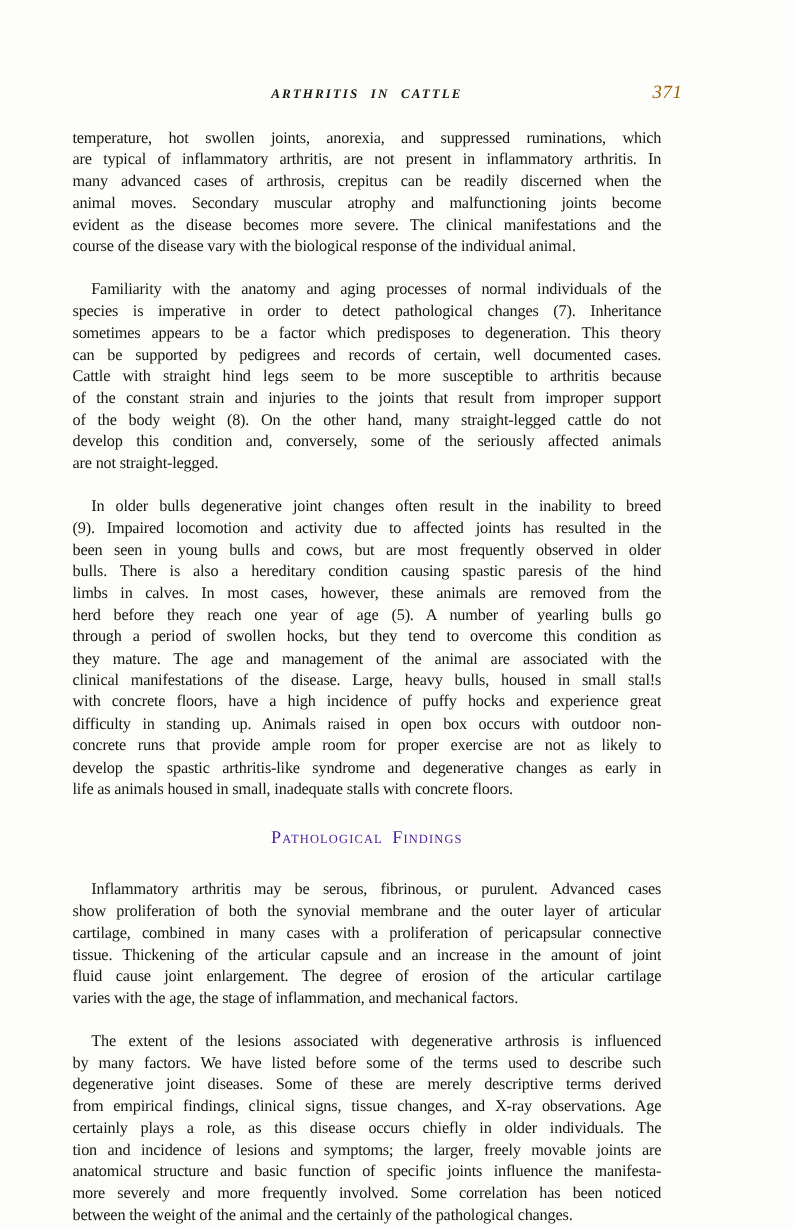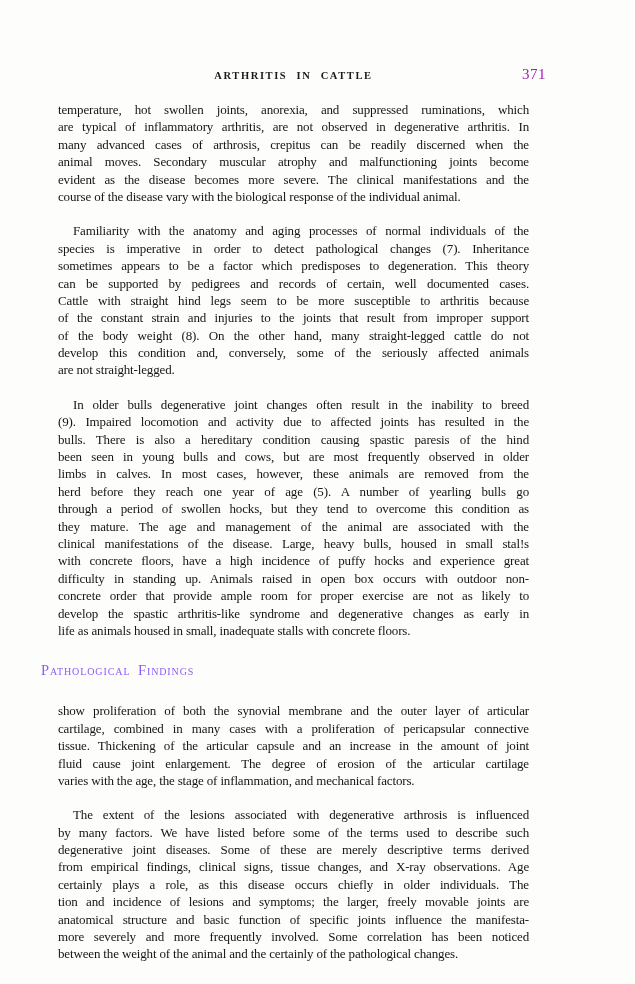--- a/index.html
+++ b/index.html
@@ -19,37 +19,38 @@
   .column {
     position: absolute;
     left: 41px;
     top: 70px;
     width: 505px;
   }
   .pagehead {
     position: relative;
     height: 14px;
     margin-bottom: 1px;
+    font-style: italic;
   }
   .running-head {
     display: block;
     text-align: center;
     font-size: 10.5px;
     font-weight: 700;
     letter-spacing: 1.6px;
     word-spacing: 5px;
     color: #1b1a17;
   }
   .page-number {
     position: absolute;
     right: 0;
     top: -4px;
     font-size: 15px;
     letter-spacing: 0.5px;
-    color: #a21caf;
+    color: #a16207;
   }
   .body-text {
     font-size: 13px;
     letter-spacing: -0.15px;
   }
   .paragraph {
     margin: 17px;
   }
   .line {
     height: 17.4px;
@@ -62,74 +63,76 @@
   .line.last {
     text-align: right;
     text-align-last: left;
   }
   .line.indent {
     text-indent: 15px;
   }
   .section-heading {
     height: 29px;
     line-height: 29px;
+    text-align: center;
     font-variant: small-caps;
     font-size: 14.5px;
     letter-spacing: 0.9px;
     word-spacing: 3px;
-    color: #8b5cf6;
+    color: #4c1d95;
   }
 </style>
 </head>
 <body>
 
 <div class="page">
   <div class="column">
     <header class="pagehead">
       <span class="running-head">ARTHRITIS IN CATTLE</span>
       <span class="page-number">371</span>
     </header>
     <main class="body-text">
         <div class="paragraph">
           <div class="line">temperature, hot swollen joints, anorexia, and suppressed ruminations, which</div>
-          <div class="line">are typical of inflammatory arthritis, are not observed in degenerative arthritis. In</div>
+          <div class="line">are typical of inflammatory arthritis, are not present in inflammatory arthritis. In</div>
           <div class="line">many advanced cases of arthrosis, crepitus can be readily discerned when the</div>
           <div class="line">animal moves. Secondary muscular atrophy and malfunctioning joints become</div>
           <div class="line">evident as the disease becomes more severe. The clinical manifestations and the</div>
           <div class="line last">course of the disease vary with the biological response of the individual animal.</div>
         </div>
         <div class="paragraph">
           <div class="line indent">Familiarity with the anatomy and aging processes of normal individuals of the</div>
           <div class="line">species is imperative in order to detect pathological changes (7). Inheritance</div>
           <div class="line">sometimes appears to be a factor which predisposes to degeneration. This theory</div>
           <div class="line">can be supported by pedigrees and records of certain, well documented cases.</div>
           <div class="line">Cattle with straight hind legs seem to be more susceptible to arthritis because</div>
           <div class="line">of the constant strain and injuries to the joints that result from improper support</div>
           <div class="line">of the body weight (8). On the other hand, many straight-legged cattle do not</div>
           <div class="line">develop this condition and, conversely, some of the seriously affected animals</div>
           <div class="line last">are not straight-legged.</div>
         </div>
         <div class="paragraph">
           <div class="line indent">In older bulls degenerative joint changes often result in the inability to breed</div>
           <div class="line">(9). Impaired locomotion and activity due to affected joints has resulted in the</div>
+          <div class="line">been seen in young bulls and cows, but are most frequently observed in older</div>
           <div class="line">bulls. There is also a hereditary condition causing spastic paresis of the hind</div>
-          <div class="line">been seen in young bulls and cows, but are most frequently observed in older</div>
           <div class="line">limbs in calves. In most cases, however, these animals are removed from the</div>
           <div class="line">herd before they reach one year of age (5). A number of yearling bulls go</div>
           <div class="line">through a period of swollen hocks, but they tend to overcome this condition as</div>
           <div class="line">they mature. The age and management of the animal are associated with the</div>
           <div class="line">clinical manifestations of the disease. Large, heavy bulls, housed in small stal!s</div>
           <div class="line">with concrete floors, have a high incidence of puffy hocks and experience great</div>
           <div class="line">difficulty in standing up. Animals raised in open box occurs with outdoor non-</div>
-          <div class="line">concrete order that provide ample room for proper exercise are not as likely to</div>
+          <div class="line">concrete runs that provide ample room for proper exercise are not as likely to</div>
           <div class="line">develop the spastic arthritis-like syndrome and degenerative changes as early in</div>
           <div class="line last">life as animals housed in small, inadequate stalls with concrete floors.</div>
         </div>
         <div class="section-heading">Pathological Findings</div>
         <div class="paragraph">
+          <div class="line indent">Inflammatory arthritis may be serous, fibrinous, or purulent. Advanced cases</div>
           <div class="line">show proliferation of both the synovial membrane and the outer layer of articular</div>
           <div class="line">cartilage, combined in many cases with a proliferation of pericapsular connective</div>
           <div class="line">tissue. Thickening of the articular capsule and an increase in the amount of joint</div>
           <div class="line">fluid cause joint enlargement. The degree of erosion of the articular cartilage</div>
           <div class="line last">varies with the age, the stage of inflammation, and mechanical factors.</div>
         </div>
         <div class="paragraph">
           <div class="line indent">The extent of the lesions associated with degenerative arthrosis is influenced</div>
           <div class="line">by many factors. We have listed before some of the terms used to describe such</div>
           <div class="line">degenerative joint diseases. Some of these are merely descriptive terms derived</div>

